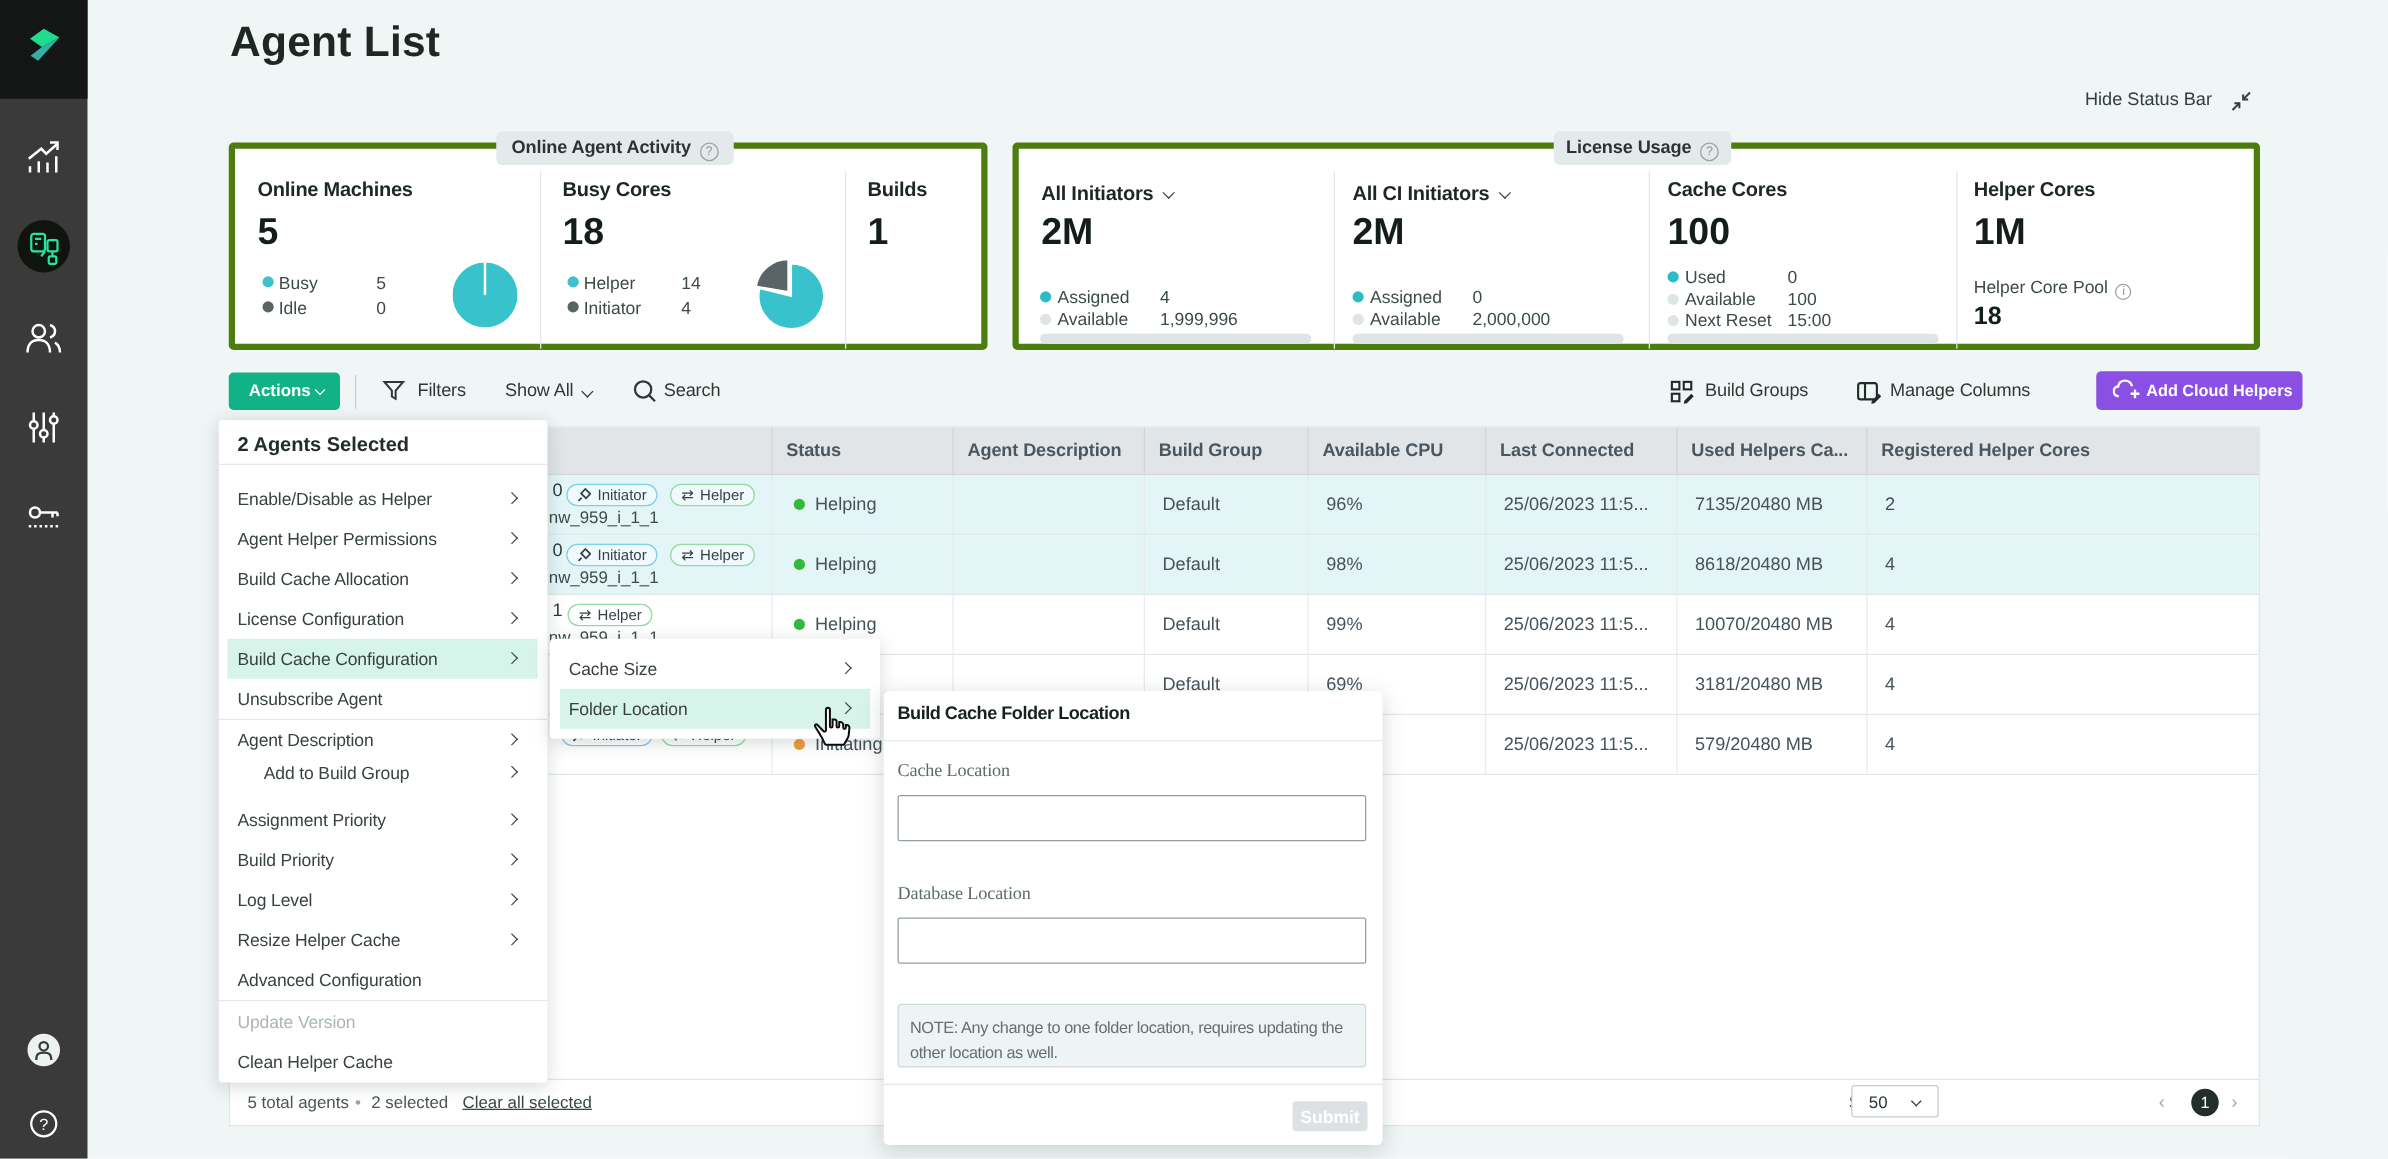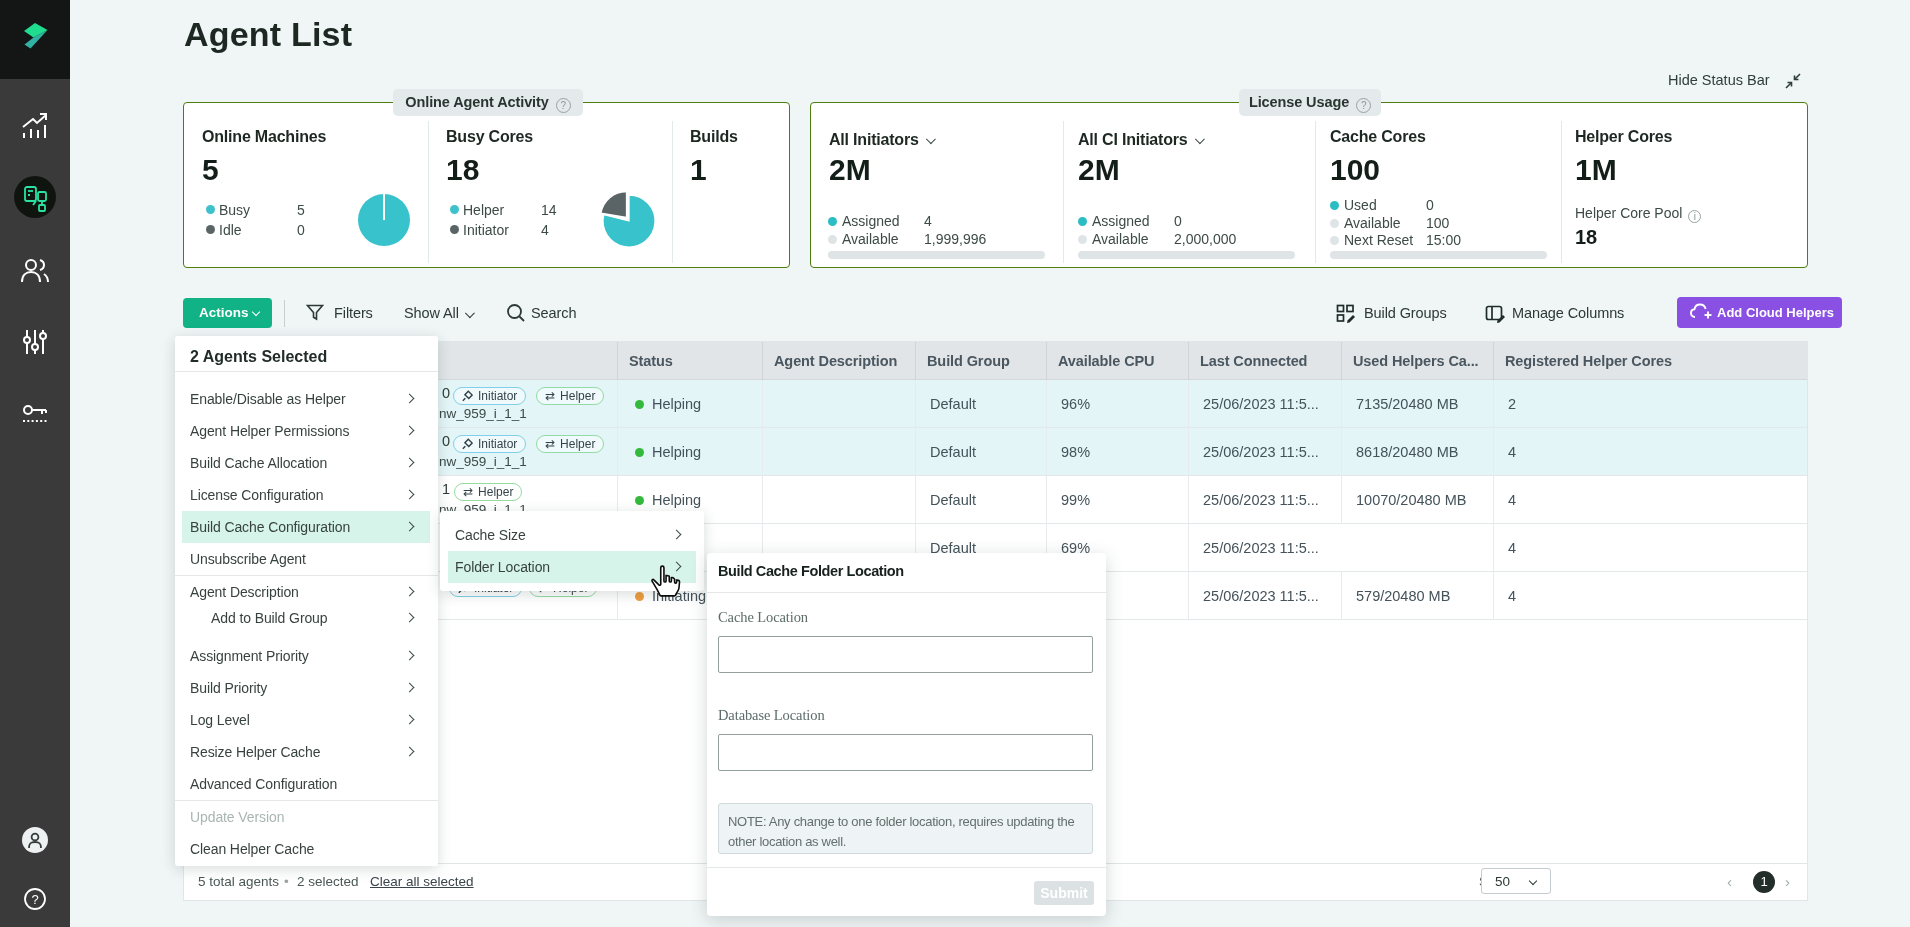--- a/index.html
+++ b/index.html
@@ -10,21 +10,21 @@
 
 #sidebar { position:absolute; left:0; top:0; width:70px; height:927px; background:#3a3a3a; }
 #logoblock { position:absolute; left:0; top:0; width:70px; height:79px; background:#131614; }
 .sideicon { position:absolute; left:0; width:70px; text-align:center; }
 
 
 #h1 { position:absolute; left:184px; top:15px; font-size:34px; font-weight:bold; color:#1e2823; letter-spacing:0.2px; }
 #hidebar { position:absolute; left:1668px; top:72px; font-size:14.5px; color:#2f3e3a; }
 
 
-.card { position:absolute; top:102px; height:166px; background:#fff; border:1px solid #4d7c0f; border-radius:4px; }
+.card { position:absolute; top:114px; height:166px; background:#fff; border:5px solid #4d7c0f; border-radius:4px; }
 .cardtab { position:absolute; top:-14px; height:27px; background:#e4e9eb; border-radius:5px; font-size:14.5px; font-weight:bold; color:#2a3531; line-height:27px; text-align:center; letter-spacing:-0.1px; }
 .qmark { display:inline-block; width:15px; height:15px; border:1.2px solid #98a4a1; border-radius:50%; font-size:10px; line-height:13px; color:#8b9894; font-weight:normal; text-align:center; vertical-align:-2px; margin-left:7px; }
 .sect-title { position:absolute; font-size:16px; font-weight:bold; color:#1e2823; letter-spacing:-0.2px; }
 .bignum { position:absolute; font-size:30px; font-weight:bold; color:#141e19; }
 .vdiv { position:absolute; width:1px; background:#e3e8ea; }
 .leg { position:absolute; font-size:14px; color:#3d4b47; }
 .dot { position:absolute; border-radius:50%; width:9px; height:9px; }
 .legval { position:absolute; font-size:14px; color:#3d4b47; }
 .pbar { position:absolute; height:8px; border-radius:4px; background:#dfe4e6; }
 
@@ -324,20 +324,21 @@
     <div class="cell" style="left:1004px;width:153px;">25/06/2023 11:5...</div>
     <div class="cell" style="left:1157px;width:152px;">10070/20480 MB</div>
     <div class="cell" style="left:1309px;width:314px;">4</div>
   </div>
   <div class="row" style="top:182px;">
     <div class="cell" style="left:433px;width:145px;padding-left:17px;"><span class="sdot" style="background:#33b93c;"></span>Helping</div>
     <div class="cell" style="left:578px;width:153px;"></div>
     <div class="cell" style="left:731px;width:131px;">Default</div>
     <div class="cell" style="left:862px;width:142px;">69%</div>
     <div class="cell" style="left:1004px;width:153px;">25/06/2023 11:5...</div>
+    <div class="cell" style="left:1157px;width:152px;">3181/20480 MB</div>
     <div class="cell" style="left:1309px;width:314px;">4</div>
   </div>
   <div class="row" style="top:230px;">
     <div class="badge binit" style="left:265px;top:7px;"><svg width="11" height="12" viewBox="0 0 11 12">
           <path d="M6.3 1.2 L10.2 5.1 L6.8 8.6 L2.9 4.7 Z" fill="none" stroke="#2e3f45" stroke-width="1.4"></path>
           <line x1="3.3" y1="8.2" x2="0.8" y2="10.7" stroke="#2e3f45" stroke-width="1.4"></line>
         </svg><span>Initiator</span></div>
     <div class="badge bhelp" style="left:345px;top:7px;">⇄<span>Helper</span></div>
     <div class="cell" style="left:433px;width:145px;padding-left:17px;"><span class="sdot" style="background:#ee9d3e;"></span>Initiating</div>
     <div class="cell" style="left:578px;width:153px;"></div>

